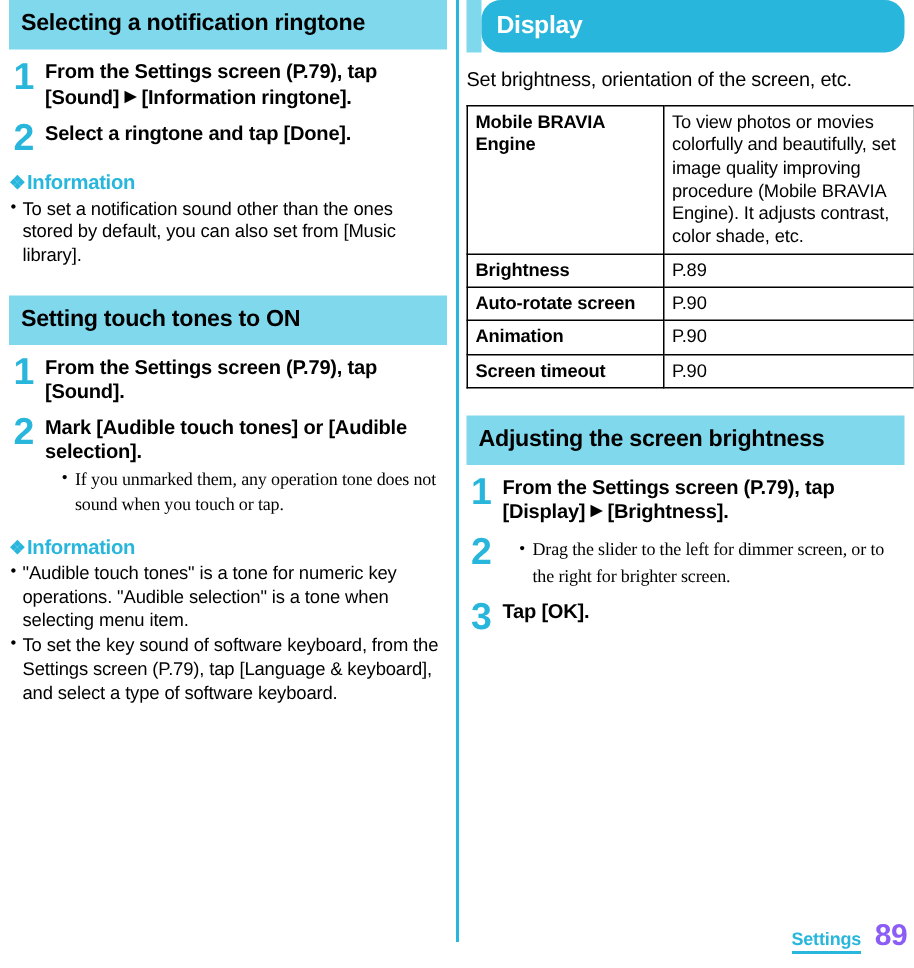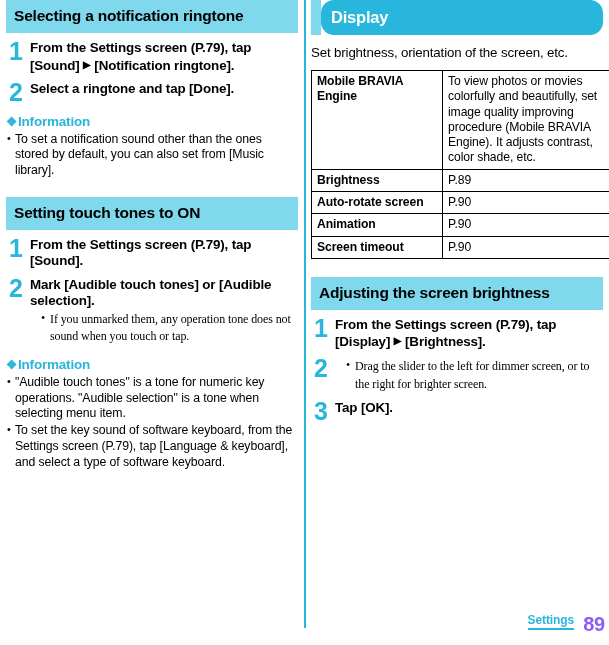--- a/index.html
+++ b/index.html
@@ -176,21 +176,21 @@
   table.ref-table td.v { width: 167px; }
 
   .spacer-24 { height: 18px; }
 
   
   .footer {
     position: absolute;
     right: 4px;
     bottom: 9px;
     display: flex;
-    align-items: flex-start;
+    align-items: flex-end;
     gap: 9px;
   }
   .footer-tab {
     color: #29b6dc;
     font-weight: bold;
     font-size: 12px;
     border-bottom: 2px solid #29b6dc;
     padding-bottom: 1px;
     letter-spacing: -0.1px;
   }
@@ -208,21 +208,21 @@
 
   <div class="divider"></div>
 
   <div class="col col-left">
 
     <div class="head-plain">Selecting a notification ringtone</div>
 
     <div class="step">
       <div class="step-num">1</div>
       <div class="step-body">
-        <div class="step-title"><span>From the Settings screen (P.79), tap [Sound] </span><span class="tri">▶</span><span> [Notification ringtone].</span></div>
+        <div class="step-title"><span>From the Settings screen (P.79), tap [Sound] </span><span class="tri">▶</span><span> [Information ringtone].</span></div>
       </div>
     </div>
 
     <div class="step">
       <div class="step-num">2</div>
       <div class="step-body">
         <div class="step-title">Select a ringtone and tap [Done].</div>
       </div>
     </div>
 

